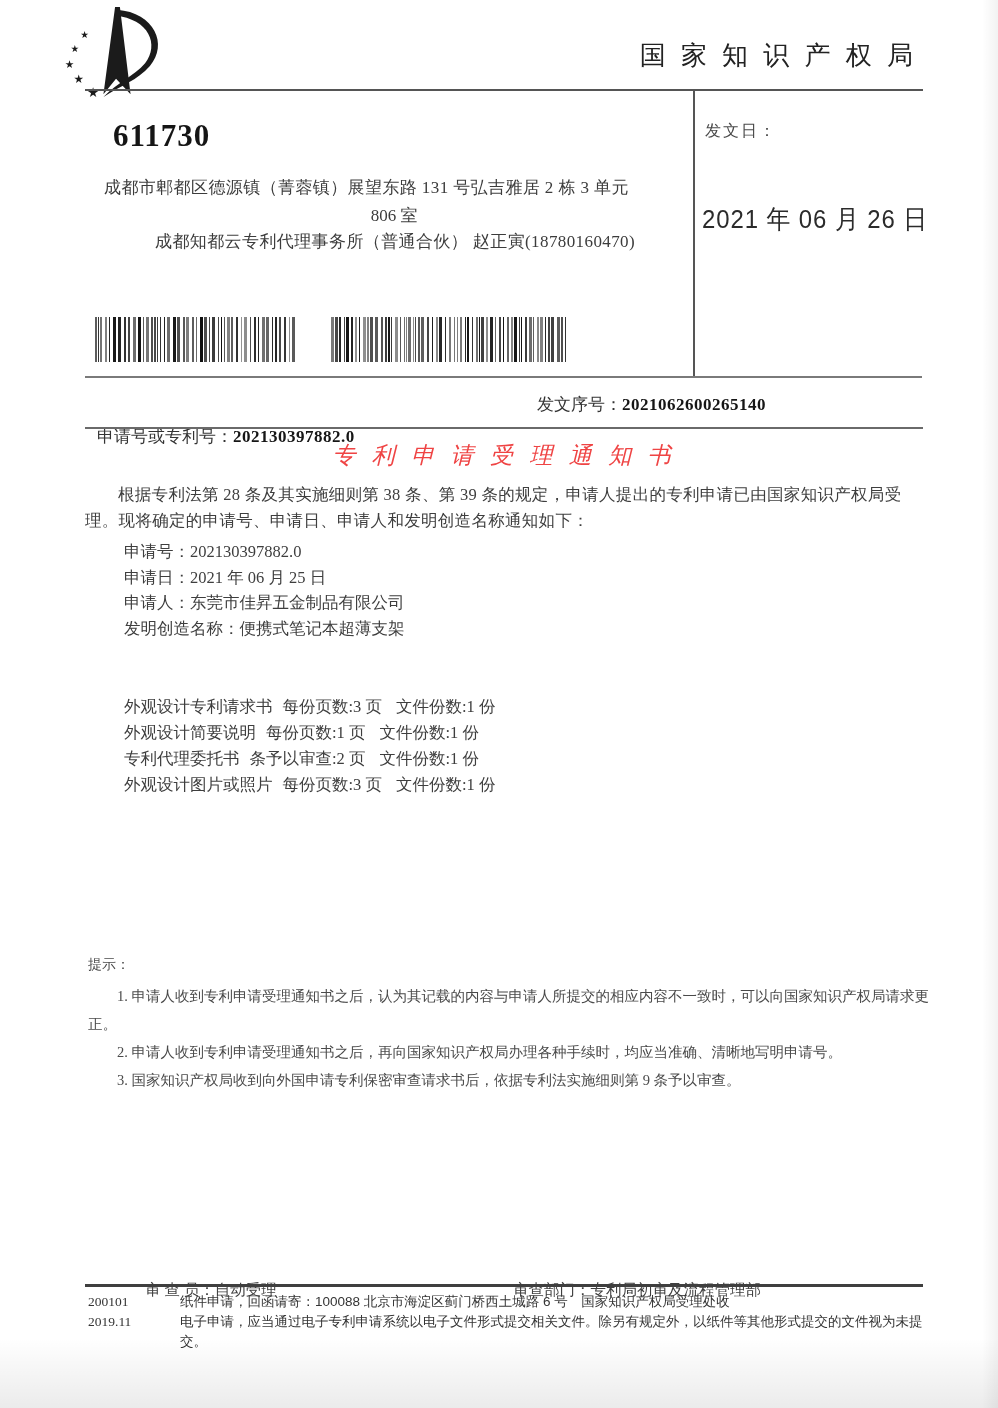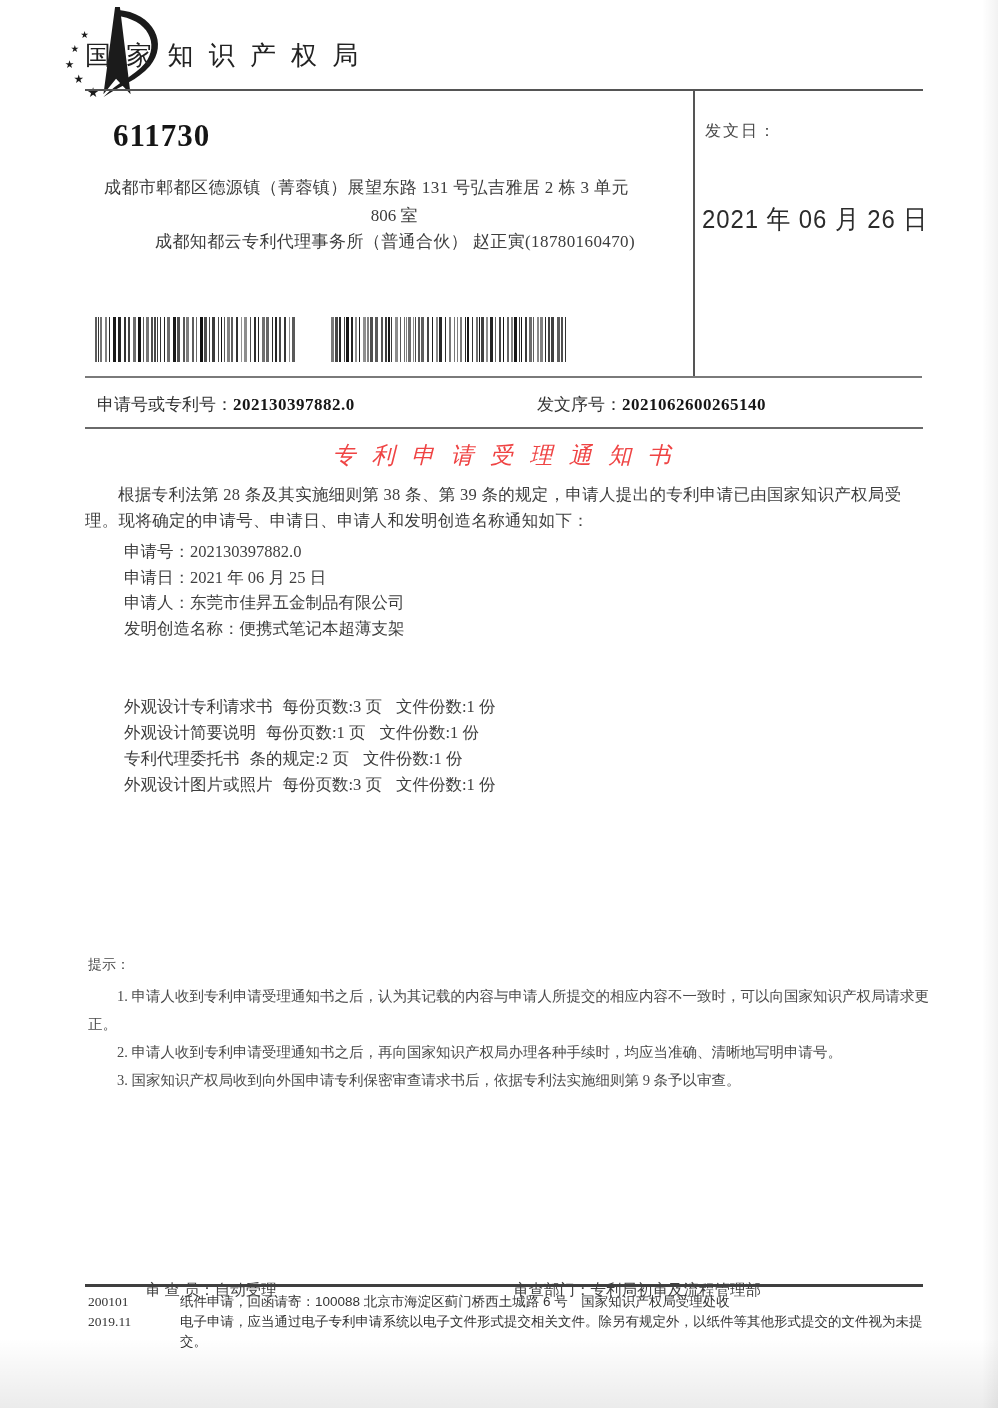--- a/index.html
+++ b/index.html
@@ -9,21 +9,21 @@
     background:#ffffff; overflow:hidden;
     font-family:"Liberation Serif","DejaVu Serif",serif;
     color:#383838;
   }
   .abs { position:absolute; }
   .hline { background:#555; height:2px; }
   .vline { background:#555; width:2px; }
 
   
   .org-title {
-    left:85px; top:38px; width:838px; text-align:left;
+    left:79px; top:38px; width:838px; text-align:right;
     font-family:"Liberation Sans","DejaVu Sans",sans-serif;
     font-size:26px; font-weight:500; letter-spacing:4px; color:#222;
   }
   .logo { left:58px; top:6px; }
 
   
   .postcode { left:113px; top:118px; font-size:31px; font-weight:700; color:#151515; letter-spacing:1px; }
   .addr1 { left:104px; top:176px; width:580px; font-size:17px; letter-spacing:0.4px; color:#3c3c3c; }
   .addr2 { left:104px; top:204px; width:580px; text-align:center; font-size:17px; color:#3c3c3c; }
   .recipient { left:122px; top:230px; font-size:17px; letter-spacing:0.4px; color:#3c3c3c;margin-left:33px; }
@@ -35,21 +35,21 @@
     font-family:"Liberation Sans","DejaVu Sans",sans-serif; font-weight:500;
     letter-spacing:1px; transform:scaleX(.92); transform-origin:left center; white-space:nowrap;
   }
 
   
   .barcode { top:317px; height:45px; display:flex; align-items:stretch; overflow:hidden; }
   .barcode i { background:#101010; flex:0 0 auto; height:100%; }
 
   
   .ref-row { top:393px; font-size:17px; color:#333; white-space:nowrap; }
-  .ref-app { left:97px; }
+  .ref-app { left:97px;margin-top:32px; }
   .ref-serial { left:537px; }
   .num-bold { font-weight:700; color:#161616; letter-spacing:0.5px; }
 
   
   .notice-title {
     left:85px; top:440px; width:838px; text-align:center;
     font-family:"Liberation Sans","DejaVu Sans",sans-serif;
     font-size:23px; font-weight:500; letter-spacing:5px; color:#ef4444;font-style:italic;
   }
   .intro { left:85px; top:482px; width:844px; font-size:16.5px; line-height:26px; text-indent:2em; color:#3e3e3e; letter-spacing:0.3px; }
@@ -241,21 +241,21 @@
   <div class="abs fields">
     <div><span>申请号：</span><span>202130397882.0</span></div>
     <div><span>申请日：</span><span>2021 年 06 月 25 日</span></div>
     <div><span>申请人：</span><span>东莞市佳昇五金制品有限公司</span></div>
     <div><span>发明创造名称：</span><span>便携式笔记本超薄支架</span></div>
   </div>
 
   <div class="abs documents">
     <div><span>外观设计专利请求书</span><span class="doc-pages">每份页数:3 页</span><span class="doc-copies">文件份数:1 份</span></div>
     <div><span>外观设计简要说明</span><span class="doc-pages">每份页数:1 页</span><span class="doc-copies">文件份数:1 份</span></div>
-    <div><span>专利代理委托书</span><span class="doc-pages">条的规定:2 页</span><span class="doc-copies">文件份数:1 份</span></div>
+    <div><span>专利代理委托书</span><span class="doc-pages">条予以审查:2 页</span><span class="doc-copies">文件份数:1 份</span></div>
     <div><span>外观设计图片或照片</span><span class="doc-pages">每份页数:3 页</span><span class="doc-copies">文件份数:1 份</span></div>
   </div>
 
   <div class="abs notes-label">提示：</div>
   <div class="abs notes">
     <p>1. 申请人收到专利申请受理通知书之后，认为其记载的内容与申请人所提交的相应内容不一致时，可以向国家知识产权局请求更正。</p>
     <p>2. 申请人收到专利申请受理通知书之后，再向国家知识产权局办理各种手续时，均应当准确、清晰地写明申请号。</p>
     <p>3. 国家知识产权局收到向外国申请专利保密审查请求书后，依据专利法实施细则第 9 条予以审查。</p>
   </div>
 

